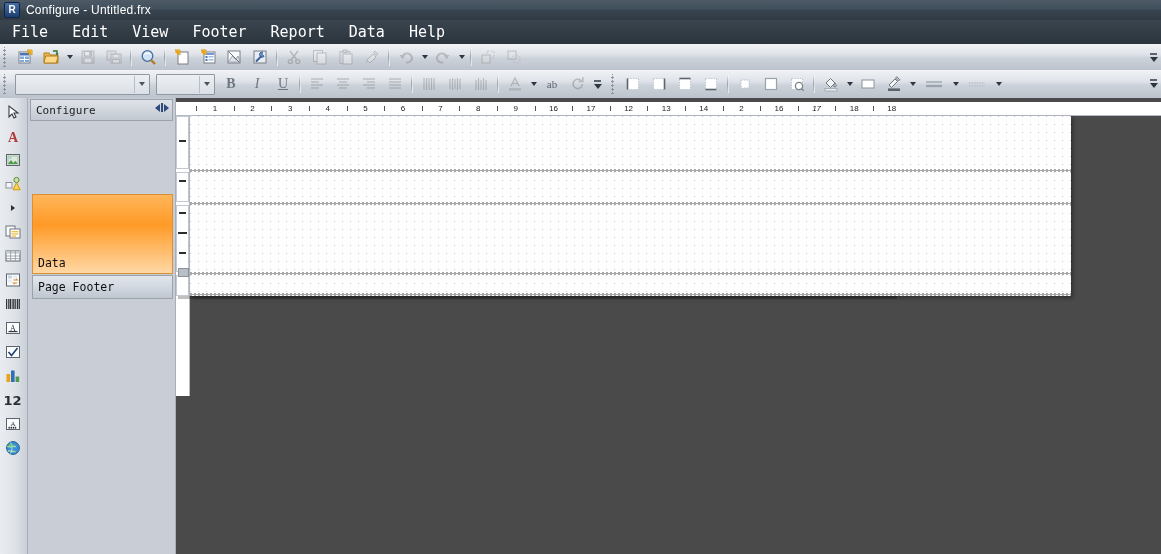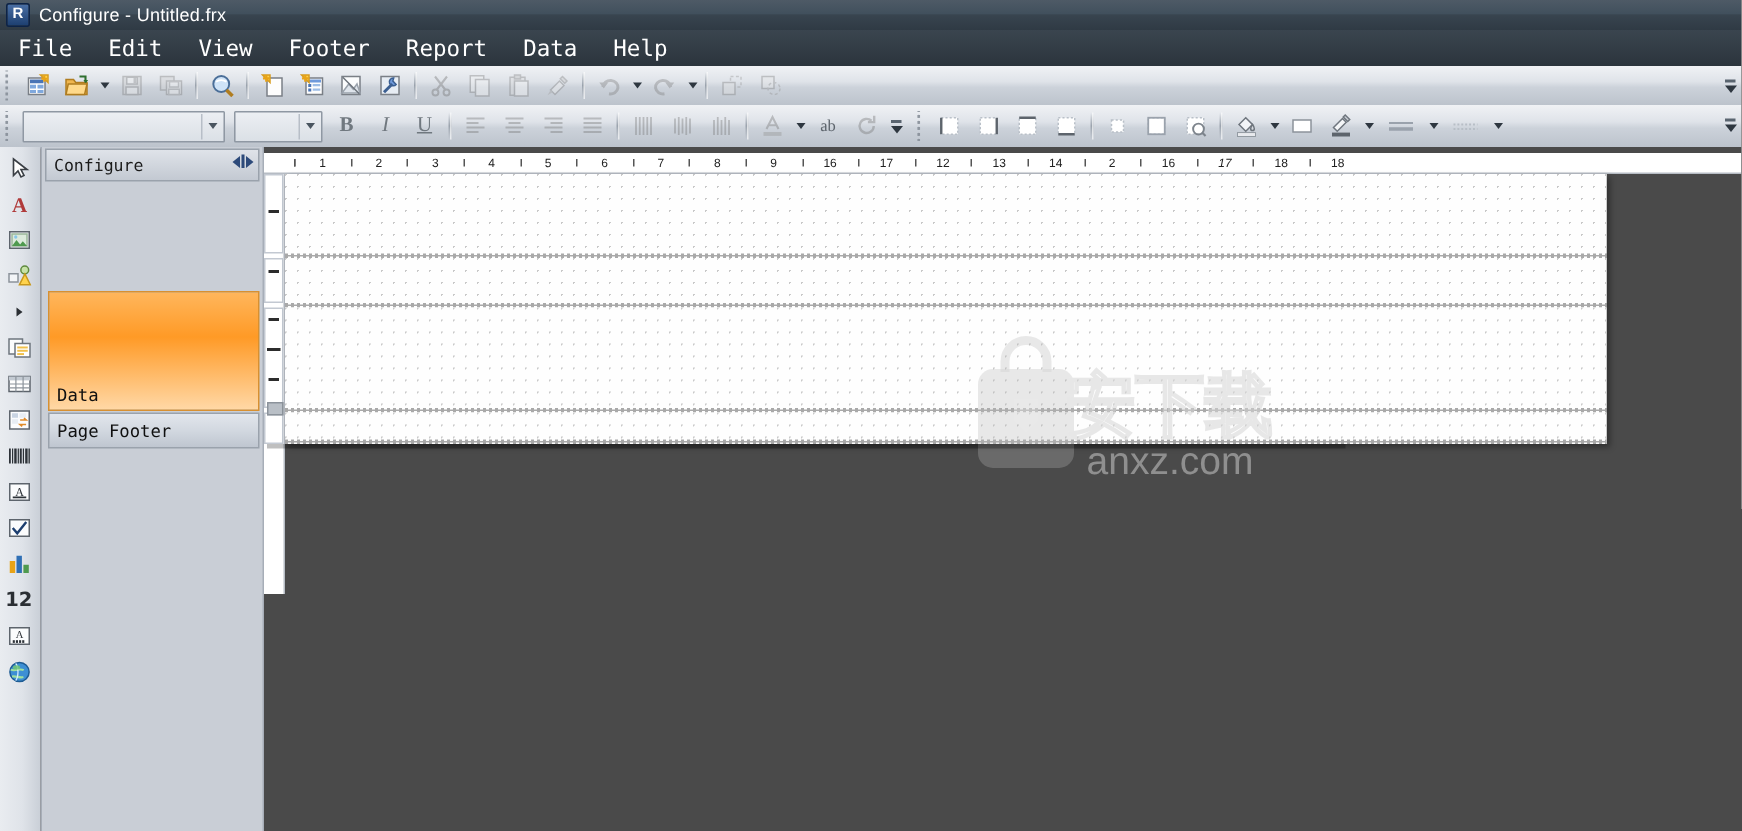--- a/index.html
+++ b/index.html
@@ -994,29 +994,16 @@
       <div class="band-area" style="top:0;height:53px;"></div>
       <div class="band-sep" style="top:53px;"></div>
       <div class="band-area" style="top:56px;height:30px;"></div>
       <div class="band-sep" style="top:86px;"></div>
       <div class="band-area" style="top:89px;height:67px;"></div>
       <div class="band-sep" style="top:156px;"></div>
       <div class="band-area" style="top:159px;height:21px;"></div>
       <div class="band-sep" style="top:177px;"></div>
     </div>
 
-    <div id="watermark">
-      <svg width="230" height="100" viewBox="0 0 230 100">
-        <g>
-          <path d="M20 22 h44 a10 10 0 0 1 10 10 v46 a10 10 0 0 1 -10 10 h-44 a10 10 0 0 1 -10 -10 v-46 a10 10 0 0 1 10 -10 z" fill="#b6b6b6" opacity=".55"></path>
-          <path d="M28 24 v-7 a14 14 0 0 1 28 0 v7" fill="none" stroke="#b6b6b6" stroke-width="6" opacity=".55"></path>
-          <path d="M34 42 h16 l0 14 -8 8 -8 -8 z" fill="#d8d8d8" opacity=".9"></path>
-        </g>
-        <g fill="none" stroke="#cfcfcf" stroke-width="3">
-          <text x="138" y="62" font-size="46" font-family="DejaVu Sans, sans-serif" text-anchor="middle" stroke="#d6d6d6" fill="none">安下载</text>
-        </g>
-        <text x="138" y="92" font-size="26" font-family="Liberation Sans, sans-serif" text-anchor="middle" fill="#c8c8c8">anxz.com</text>
-      </svg>
-    </div>
   </div>
 
   <div id="page-shadow"></div>
 </div>
 
 </body></html>

